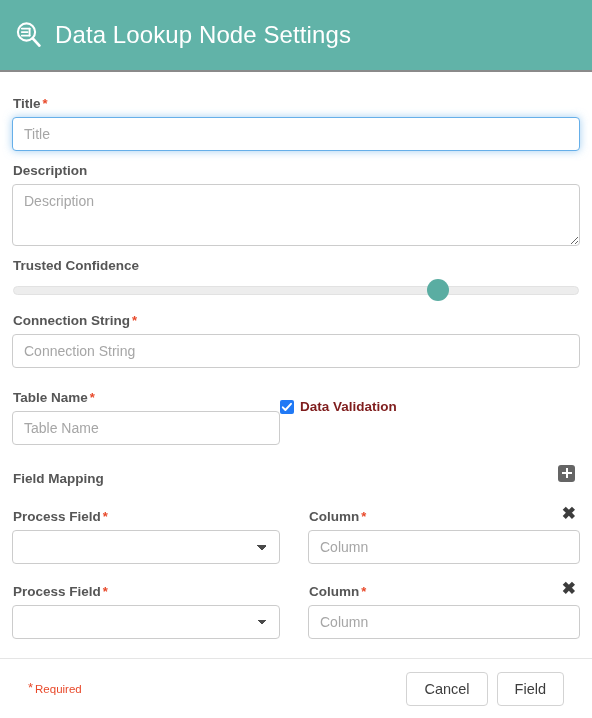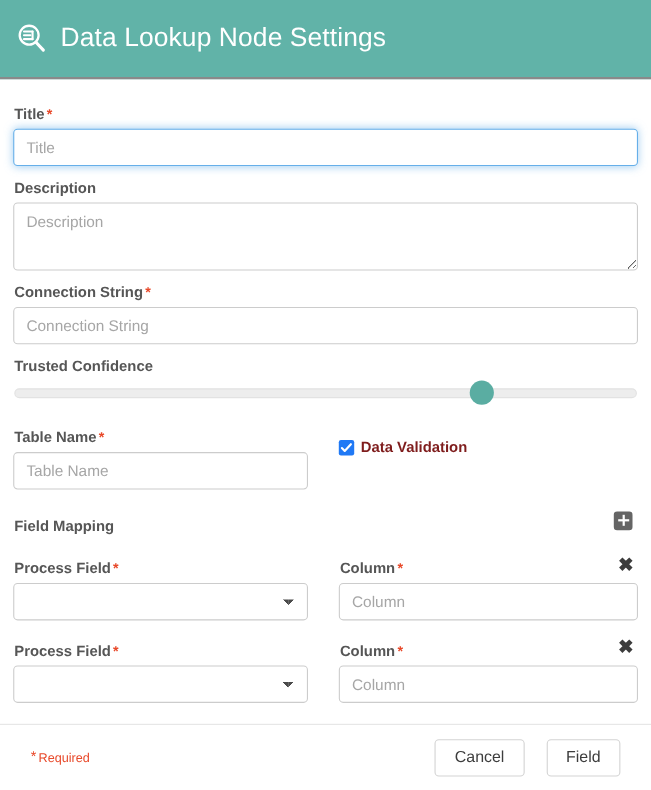--- a/index.html
+++ b/index.html
@@ -114,21 +114,20 @@
     width: 22px; height: 22px;
     border-radius: 50%;
     background: #5aada2;
     transform: translateX(-50%);
   }
 
   
   .row-2col {
     display: flex;
     align-items: flex-start;
-    gap: 28px;
   }
   .col-left { width: 268px; flex: none; }
   .col-right { flex: 1 1 auto; position: relative; }
 
   .checkbox-line {
     display: flex;
     align-items: center;
     margin-top: 22px;
   }
   .cbox {
@@ -223,21 +222,21 @@
     align-items: center;
     justify-content: space-between;
     padding: 0 28px;
   }
   .required-note {
     font-size: 11.5px;
     color: #e8492a;
     line-height: 14px;
   }
   .required-note .star { font-size: 13px; vertical-align: 1px; margin-right: 2px; }
-  .btns { display: flex; gap: 20px; }
+  .btns { display: flex; gap: 9px; }
   .btn {
     font-family: "Liberation Sans", sans-serif;
     font-size: 14.5px;
     color: #3d3d3d;
     background: #ffffff;
     border: 1px solid #d3d3d3;
     border-radius: 4px;
     padding: 7px 17px;
     cursor: pointer;
     line-height: 18px;
@@ -268,30 +267,30 @@
       <span class="label"><span>Title</span><span class="req">*</span></span>
       <input class="txt focused" type="text" placeholder="Title" style="">
     </div>
 
     <div class="field">
       <span class="label">Description</span>
       <textarea class="txt" placeholder="Description" style=""></textarea>
     </div>
 
     <div class="field">
-      <span class="label"><span>Connection String</span><span class="req">*</span></span>
-      <input class="txt" type="text" placeholder="Connection String" style="">
-    </div>
-
-    <div class="field">
       <span class="label">Trusted Confidence</span>
       <div class="slider-wrap">
         <div class="slider-track"></div>
         <div class="slider-thumb" id="tc-thumb" style="left: 75%;"></div>
       </div>
+    </div>
+
+    <div class="field">
+      <span class="label"><span>Connection String</span><span class="req">*</span></span>
+      <input class="txt" type="text" placeholder="Connection String" style="">
     </div>
 
     <div class="row-2col">
       <div class="col-left">
         <span class="label"><span>Table Name</span><span class="req">*</span></span>
         <input class="txt" type="text" placeholder="Table Name" style="">
       </div>
       <div class="col-right">
         <div class="checkbox-line">
           <span class="cbox">

